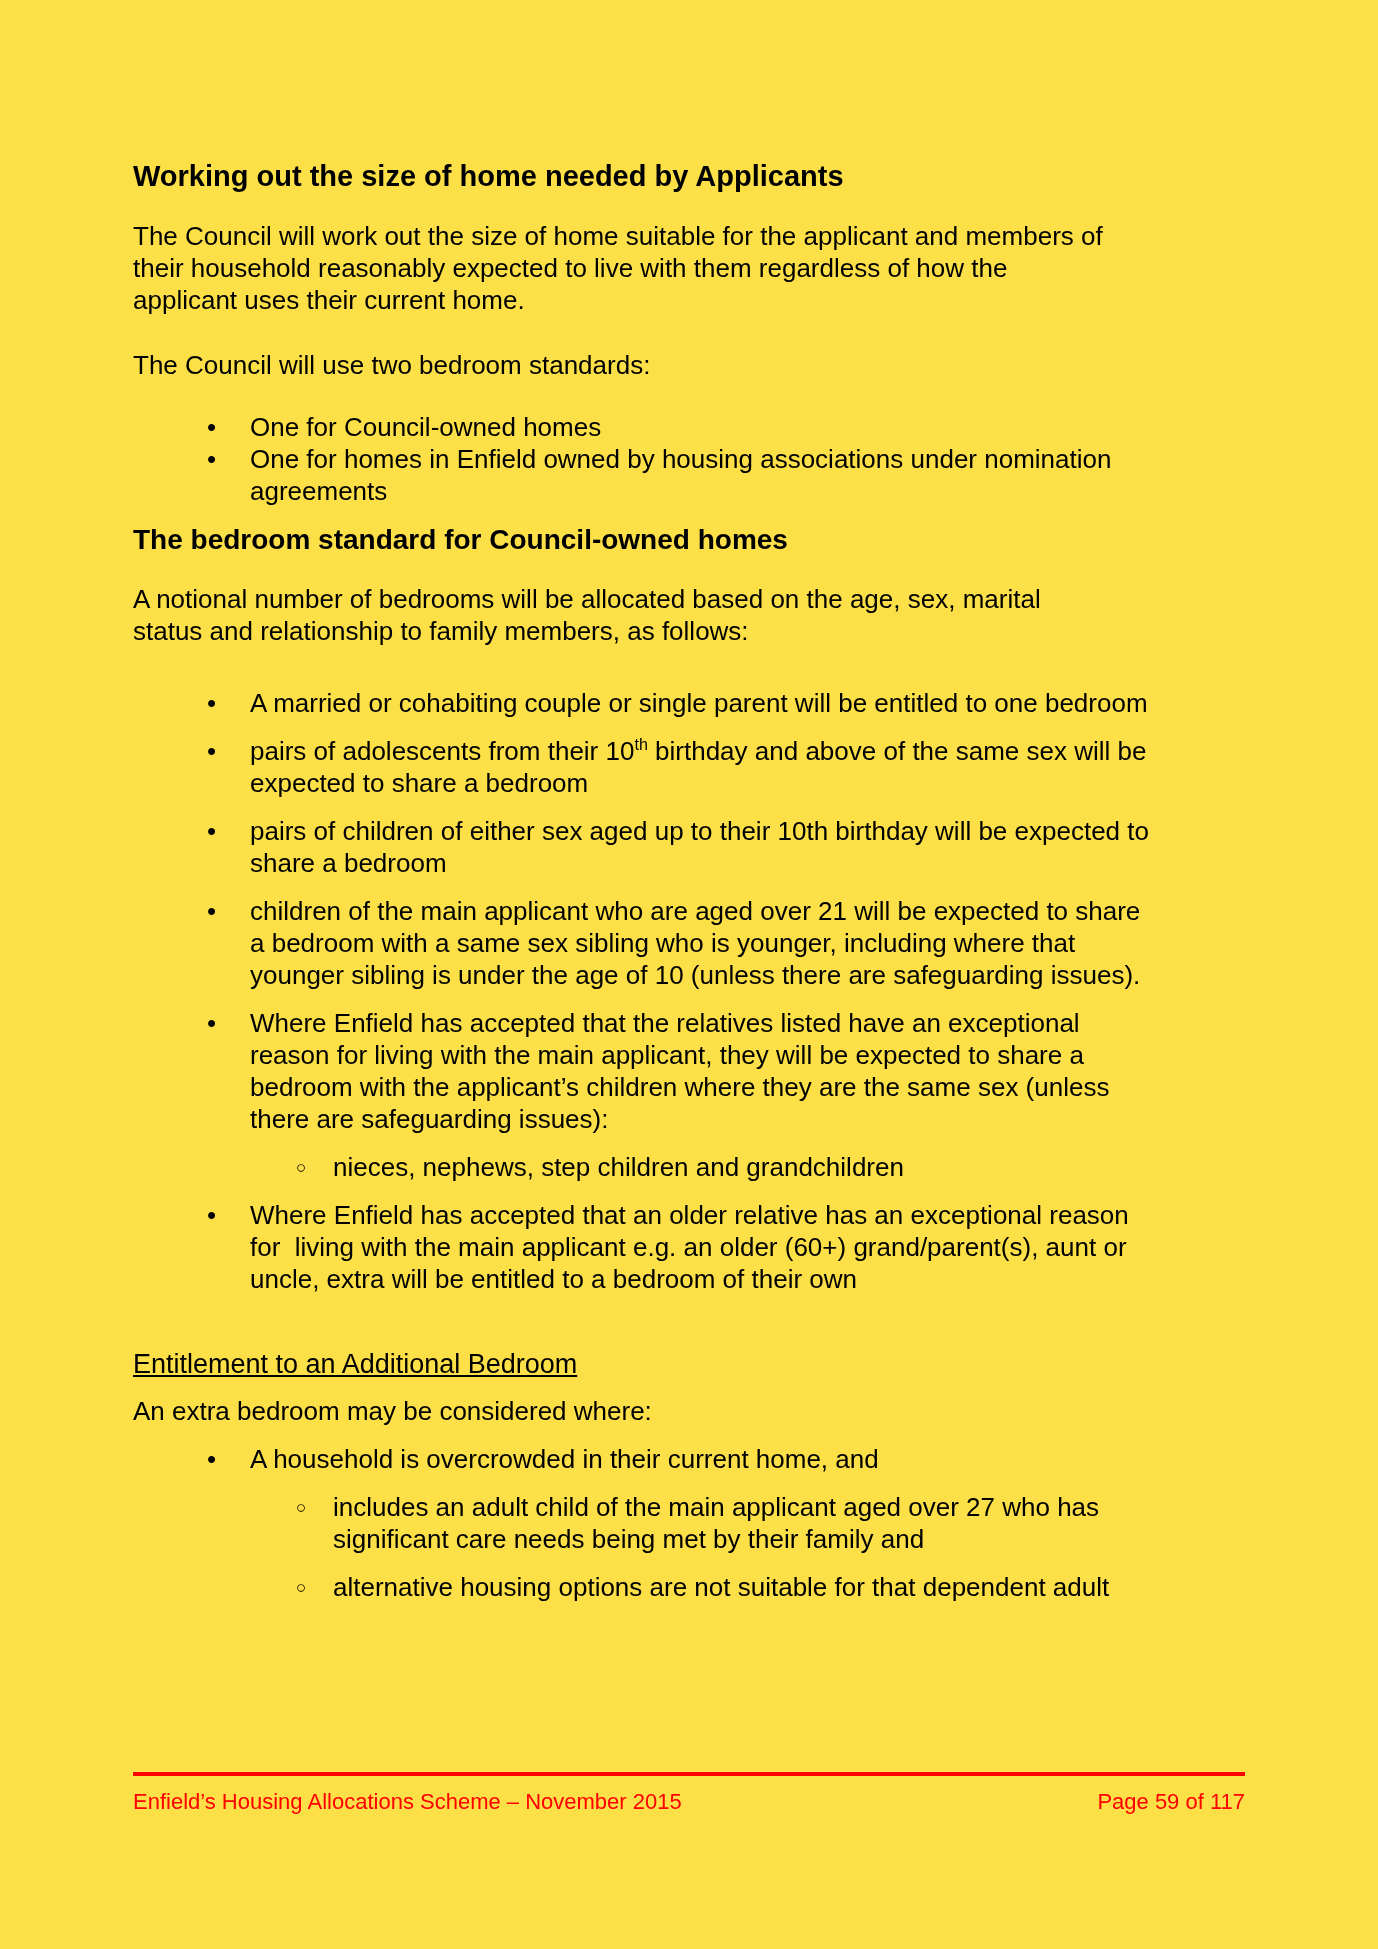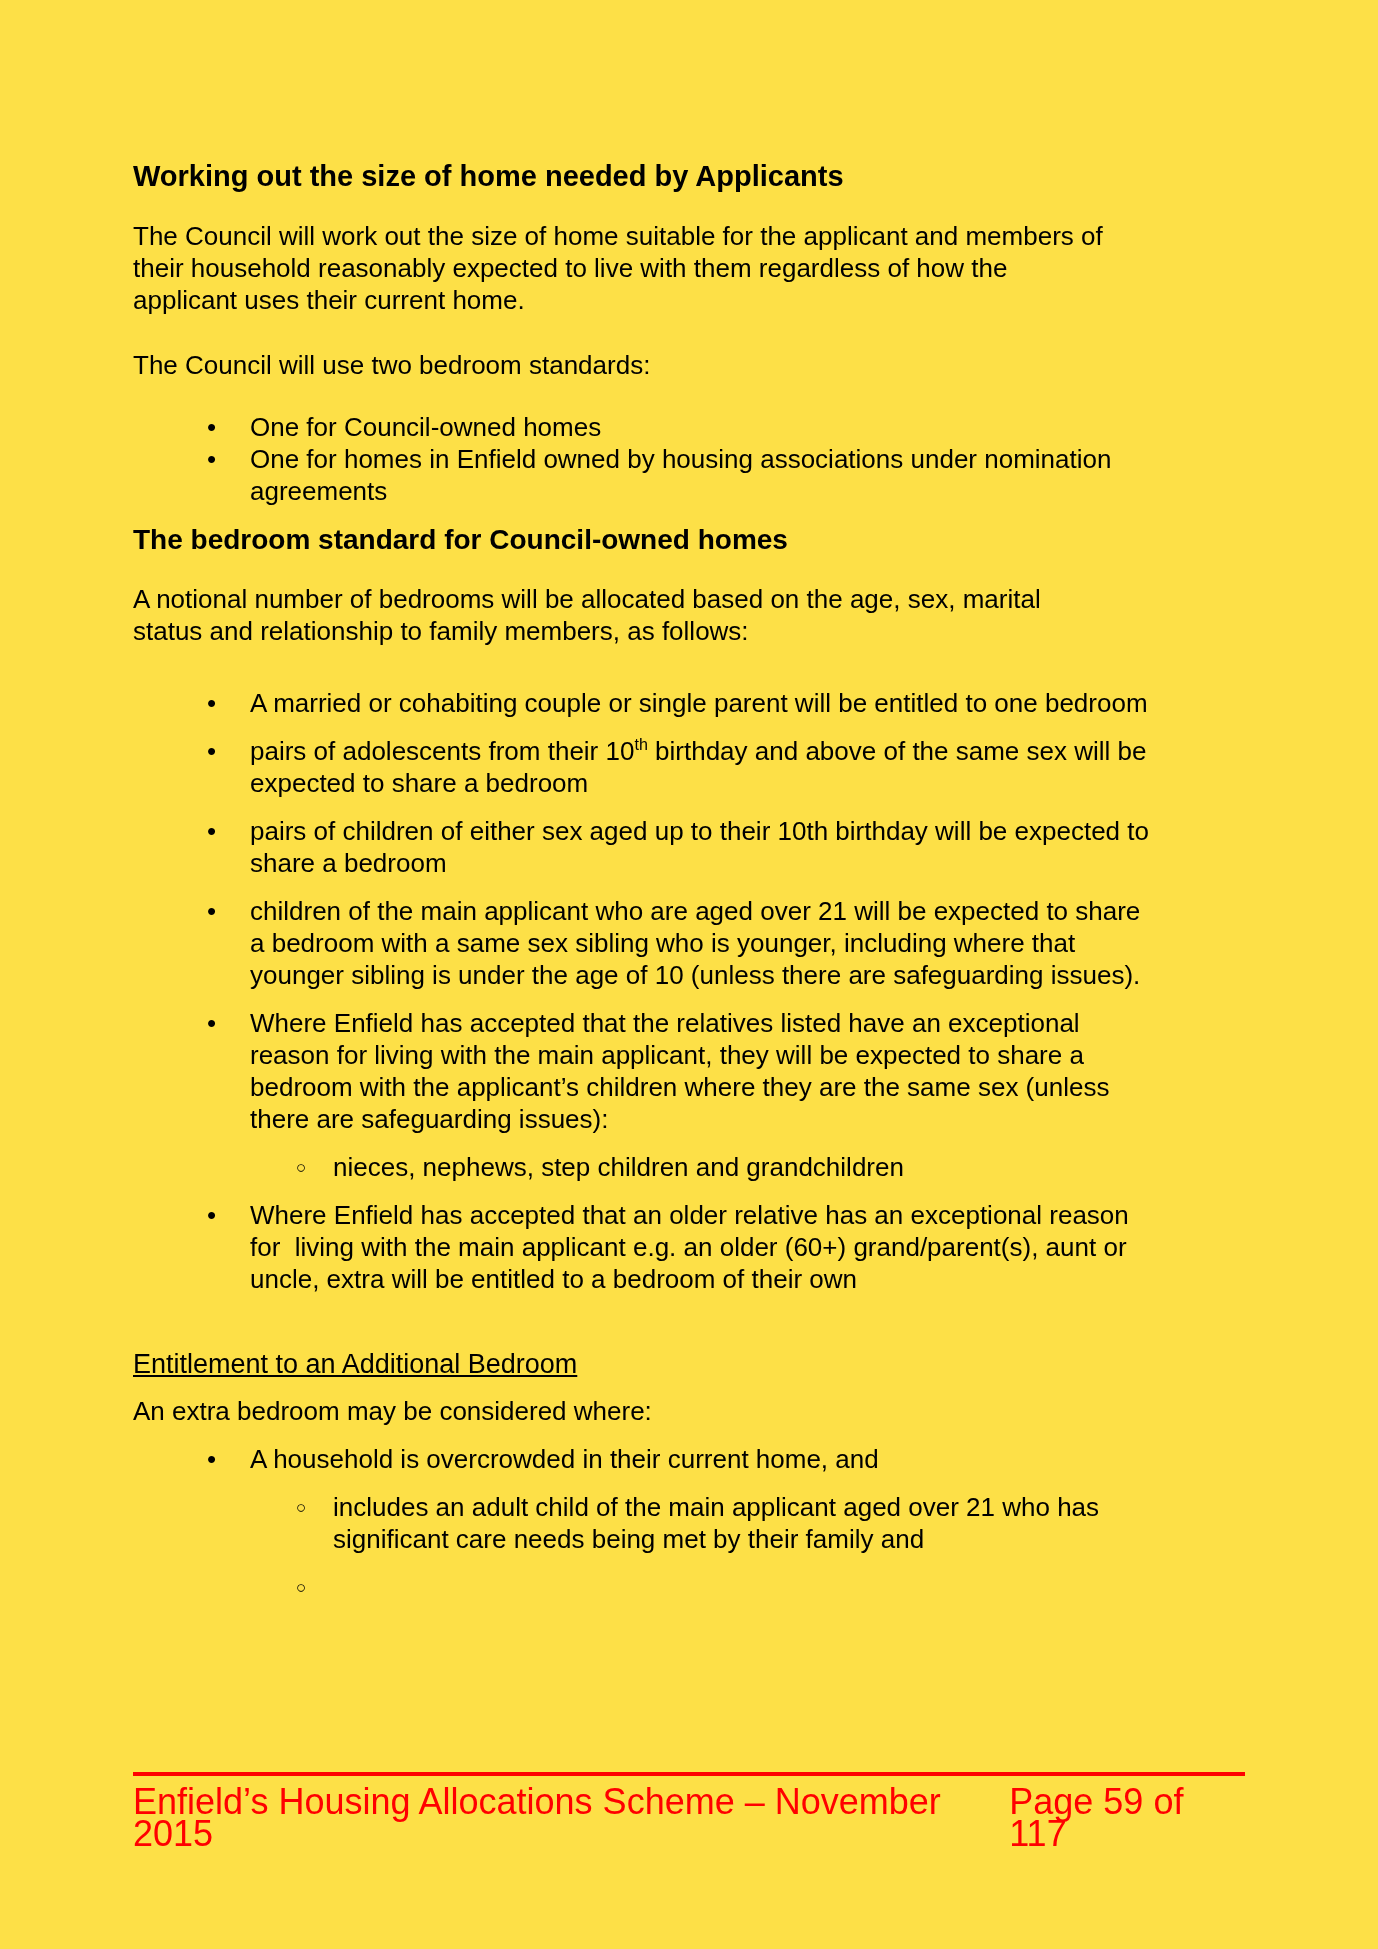--- a/index.html
+++ b/index.html
@@ -76,21 +76,21 @@
   .footer {
     position: absolute;
     left: 133px;
     top: 1772px;
     width: 1112px;
     border-top: 4px solid var(--accent, #ff0000);
     display: flex;
     justify-content: space-between;
     padding-top: 10px;
     color: var(--accent, #ff0000);
-    font-size: 36px;
+    font-size: 22px;
     line-height: 32px;
   }
 </style>
 </head>
 <body>
 
 <div class="page">
   <div class="content">
 
     <div class="doc-title">Working out the size of home needed by Applicants</div>
@@ -187,26 +187,29 @@
     <div class="list-extra">
       <div class="li">
         <span class="marker">•</span>
         <div>
             <div class="tline">A household is overcrowded in their current home, and</div>
           </div>
       </div>
       <div class="li-sub">
         <span class="marker-sub">○</span>
         <div>
-            <div class="tline">includes an adult child of the main applicant aged over 21 who has</div>
+            <div class="tline">includes an adult child of the main applicant aged over 27 who has</div>
             <div class="tline">significant care needs being met by their family and</div>
           </div>
       </div>
       <div class="li-sub">
         <span class="marker-sub">○</span>
+        <div>
+            <div class="tline">alternative housing options are not suitable for that dependent adult</div>
+          </div>
       </div>
     </div>
 
   </div>
 
   <div class="footer">
     <span>Enfield’s Housing Allocations Scheme – November 2015</span>
     <span>Page 59 of 117</span>
   </div>
 </div>

